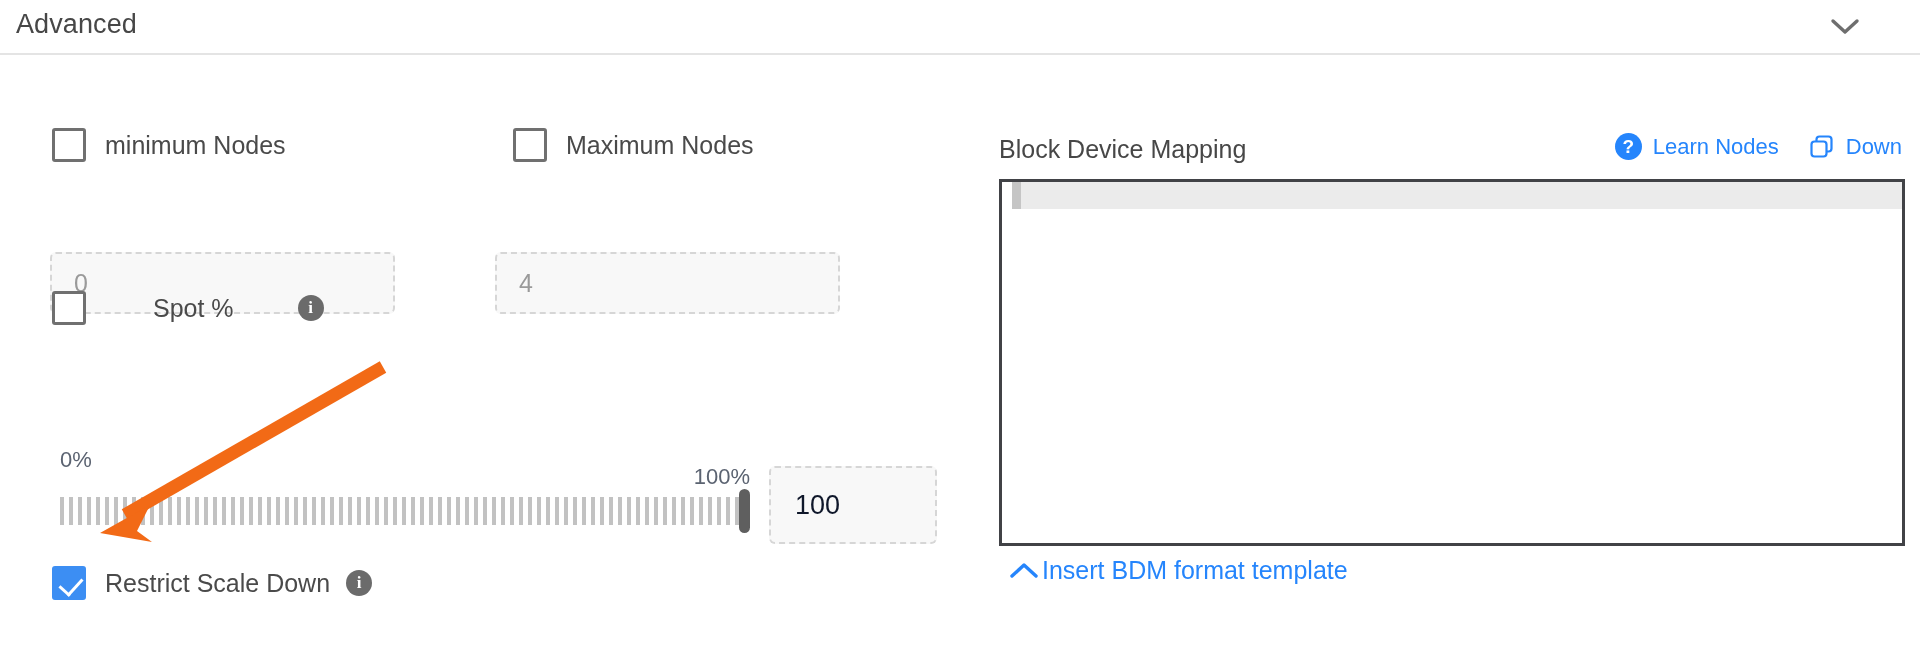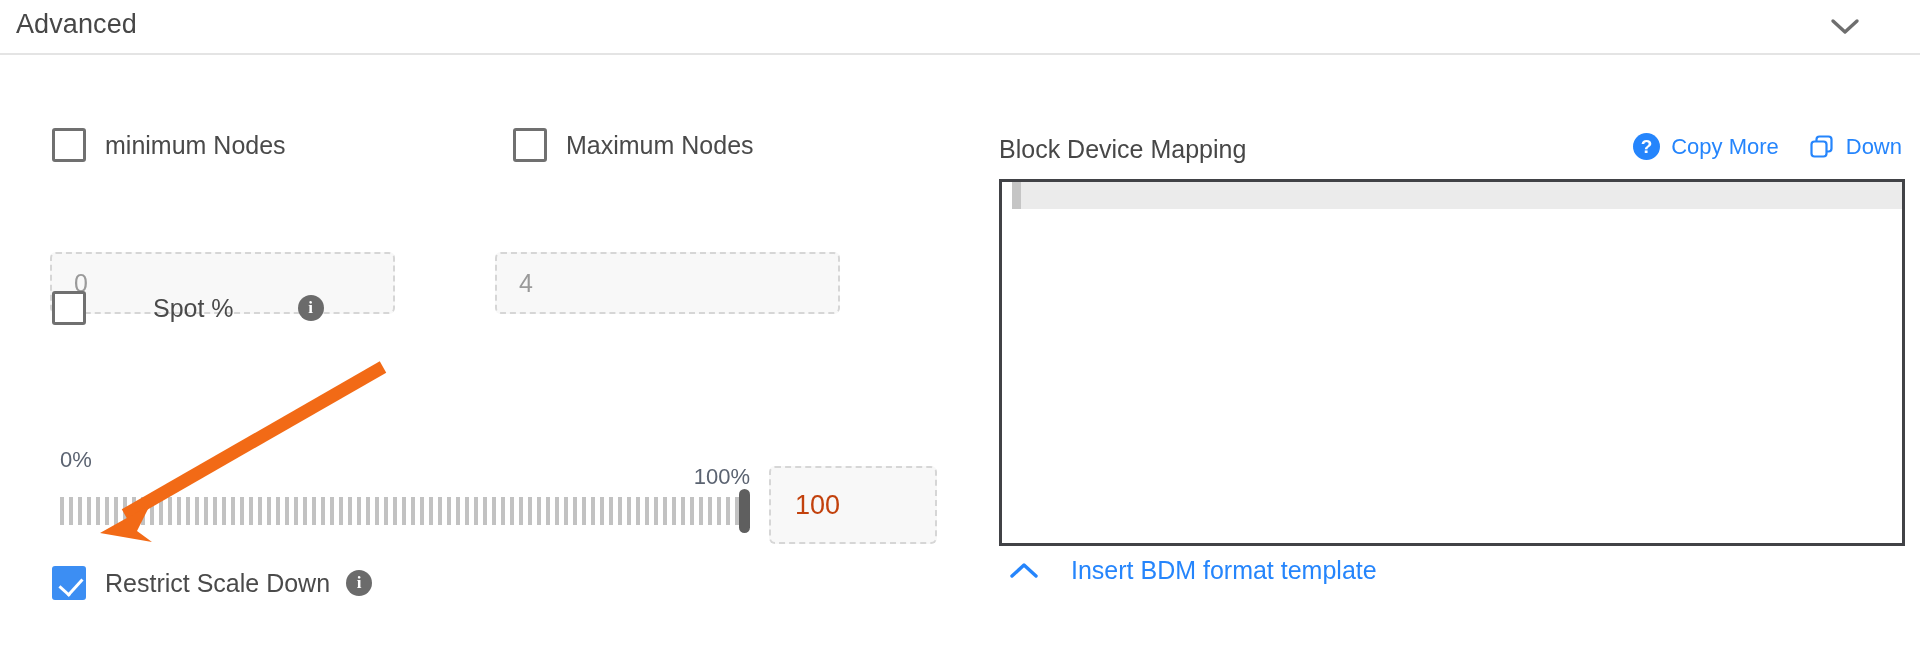--- a/index.html
+++ b/index.html
@@ -83,21 +83,21 @@
   .slider-thumb {
     position: absolute; left: 679px; top: 42px;
     width: 11px; height: 44px; border-radius: 6px; background: #5f5f5f;
     cursor: pointer;
   }
   .slider-value {
     position: absolute; left: 769px; top: 411px;
     width: 168px; height: 78px;
     border: 2px dashed #d6d6d6; border-radius: 6px; background: #f8f8f8;
     display: flex; align-items: center; padding-left: 24px;
-    font-size: 27px; color: #c2410c;
+    font-size: 27px; color: #0f172a;
   }
 
   
   .annot-arrow {
     position: absolute; left: 0; top: 0; width: 960px; height: 601px;
     pointer-events: none;
   }
 
   
   .right-col { position: absolute; left: 995px; top: 55px; width: 925px; height: 601px; margin-top: 20px; }
@@ -134,21 +134,21 @@
     position: absolute; left: 10px; top: 0; width: calc(100% - 10px); height: 27px;
     background: #ebebeb;
   }
   .editor-gutter-bar {
     position: absolute; left: 10px; top: 0; width: 9px; height: 27px;
     background: #c5c5c5;
   }
 
   .bdm-insert {
     position: absolute; left: 14px; top: 481px;
-    display: flex; align-items: center; gap: 32px;
+    display: flex; align-items: center; gap: 3px;
     color: #2585fc; font-size: 25px; cursor: pointer;
   }
 </style>
 </head>
 <body>
 
 <div class="page">
 
   <div class="section-header">
     <div class="section-title">Advanced</div>
@@ -210,21 +210,21 @@
     </svg>
   </div>
 
   <div class="right-col">
 
     <div class="bdm-title">Block Device Mapping</div>
 
     <div class="bdm-actions">
       <div class="action-link">
         <span class="q-icon">?</span>
-        <span>Copy More</span>
+        <span>Learn Nodes</span>
       </div>
       <div class="action-link">
         <svg width="26" height="26" viewBox="0 0 26 26">
           <rect x="7.5" y="2.5" width="15" height="15" rx="3" fill="none" stroke="#2585fc" stroke-width="2.2"></rect>
           <rect x="2.5" y="7.5" width="15" height="15" rx="3" fill="#ffffff" stroke="#2585fc" stroke-width="2.2"></rect>
         </svg>
         <span>Down</span>
       </div>
     </div>
 

